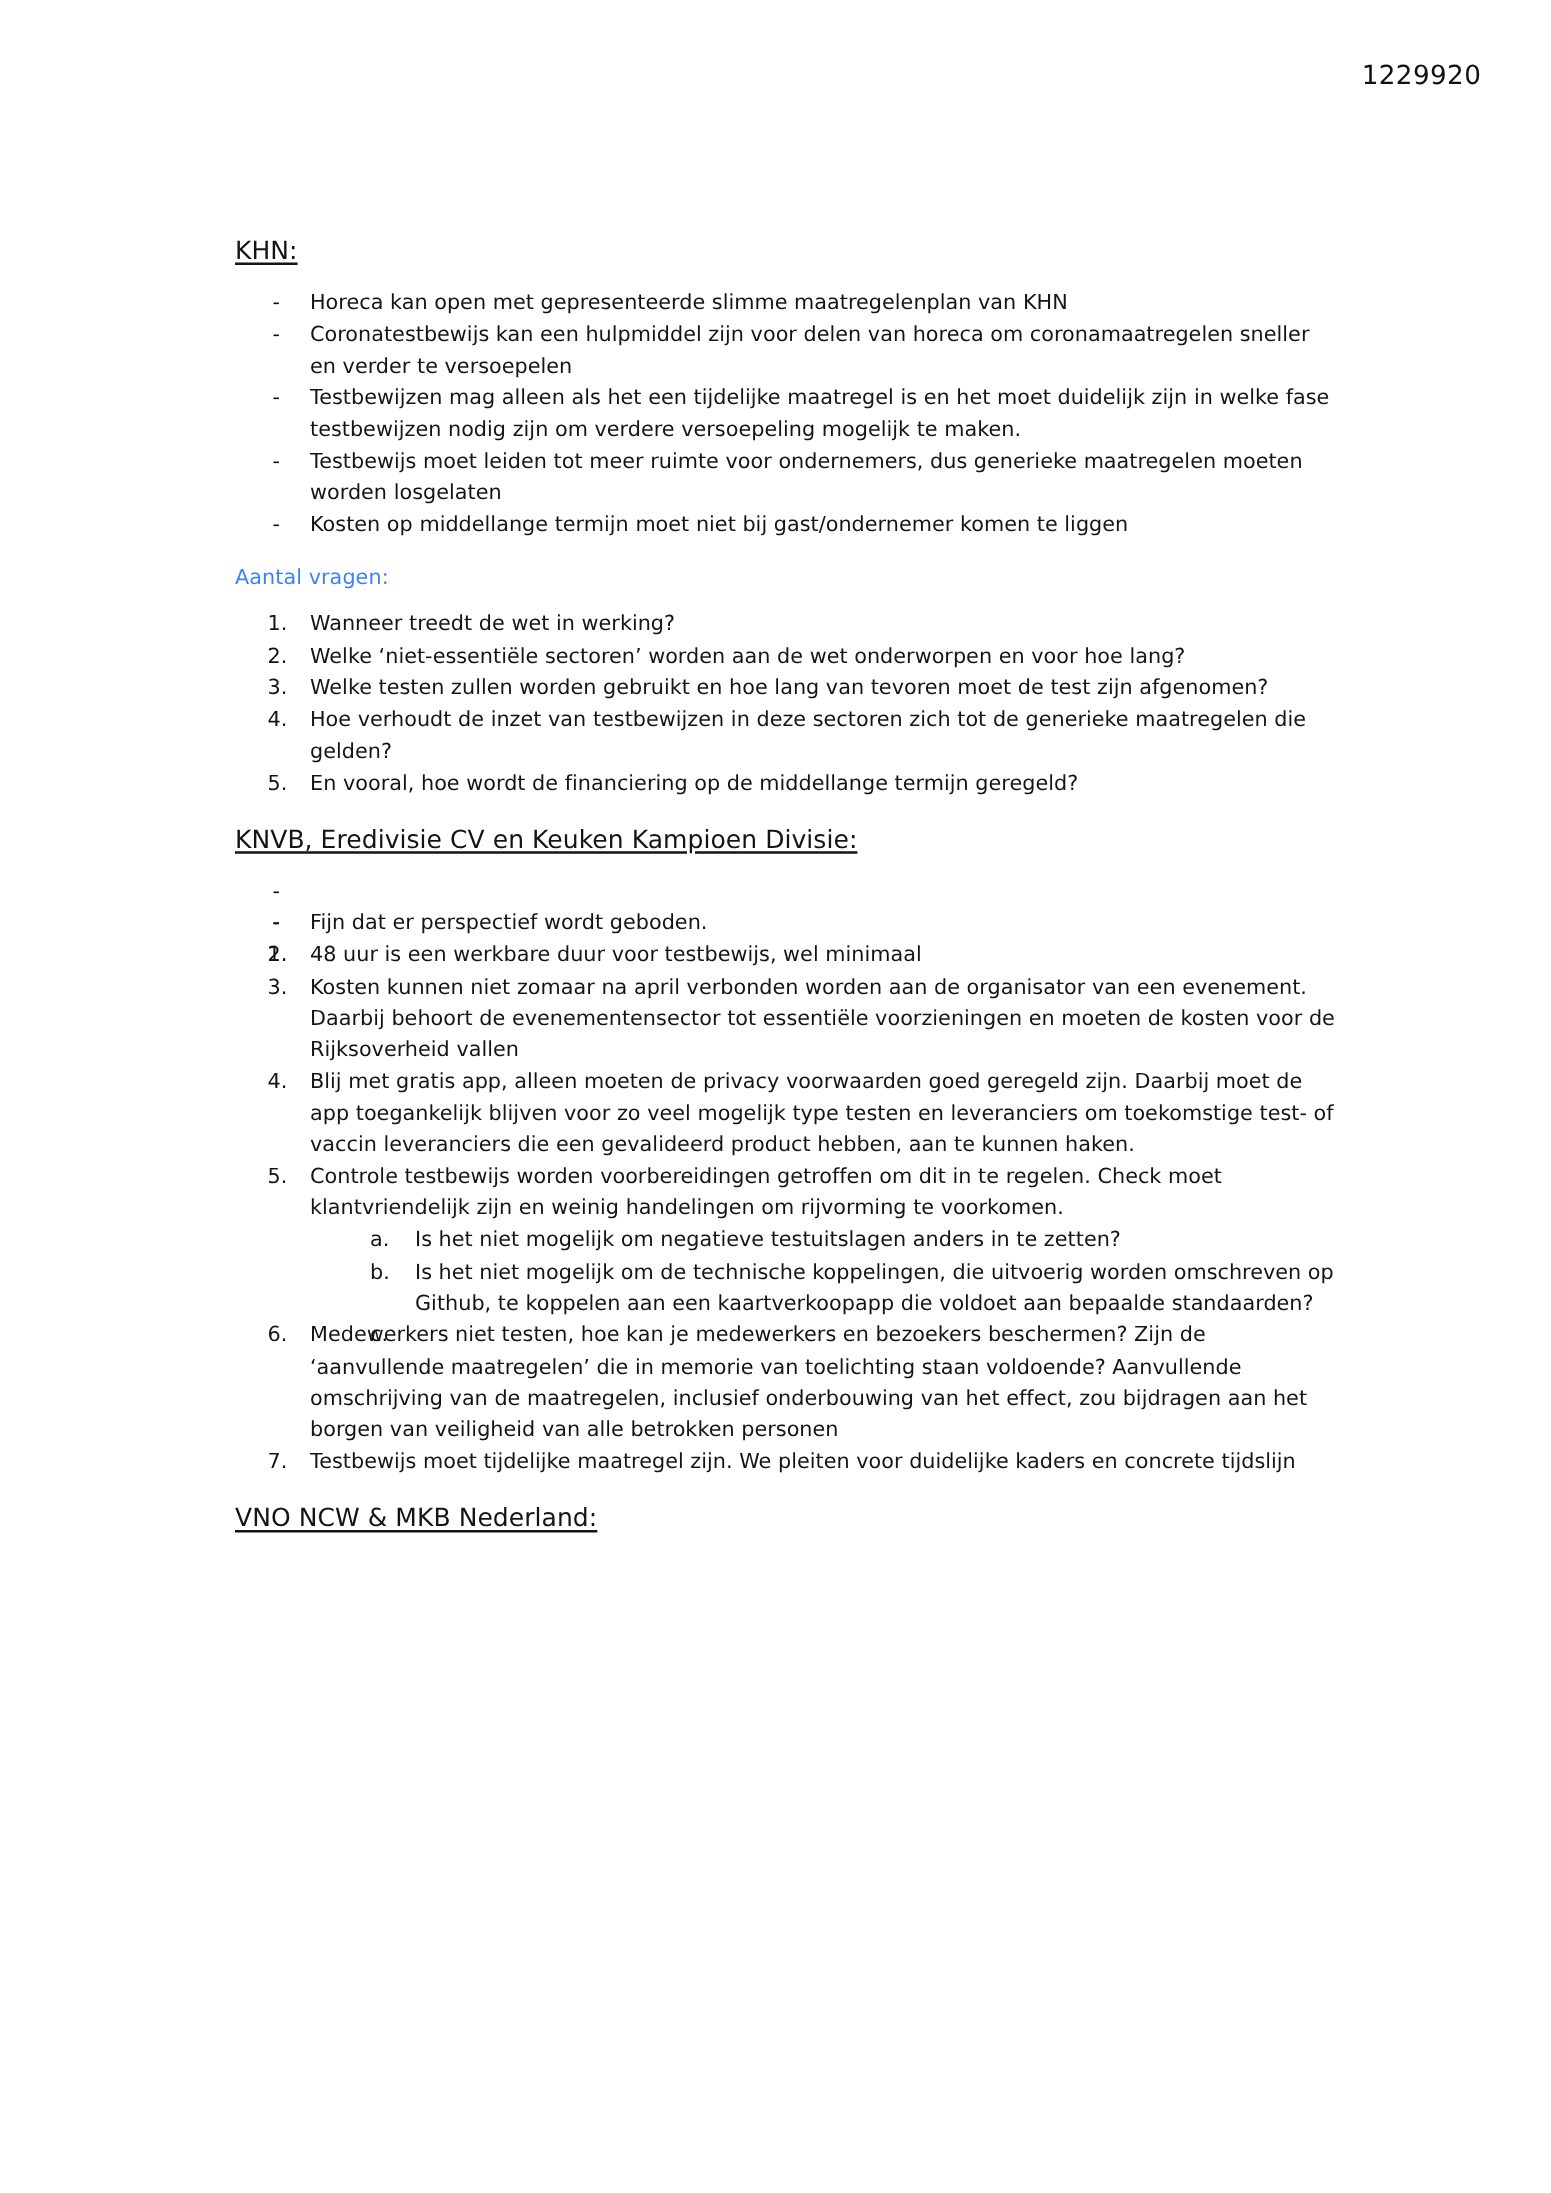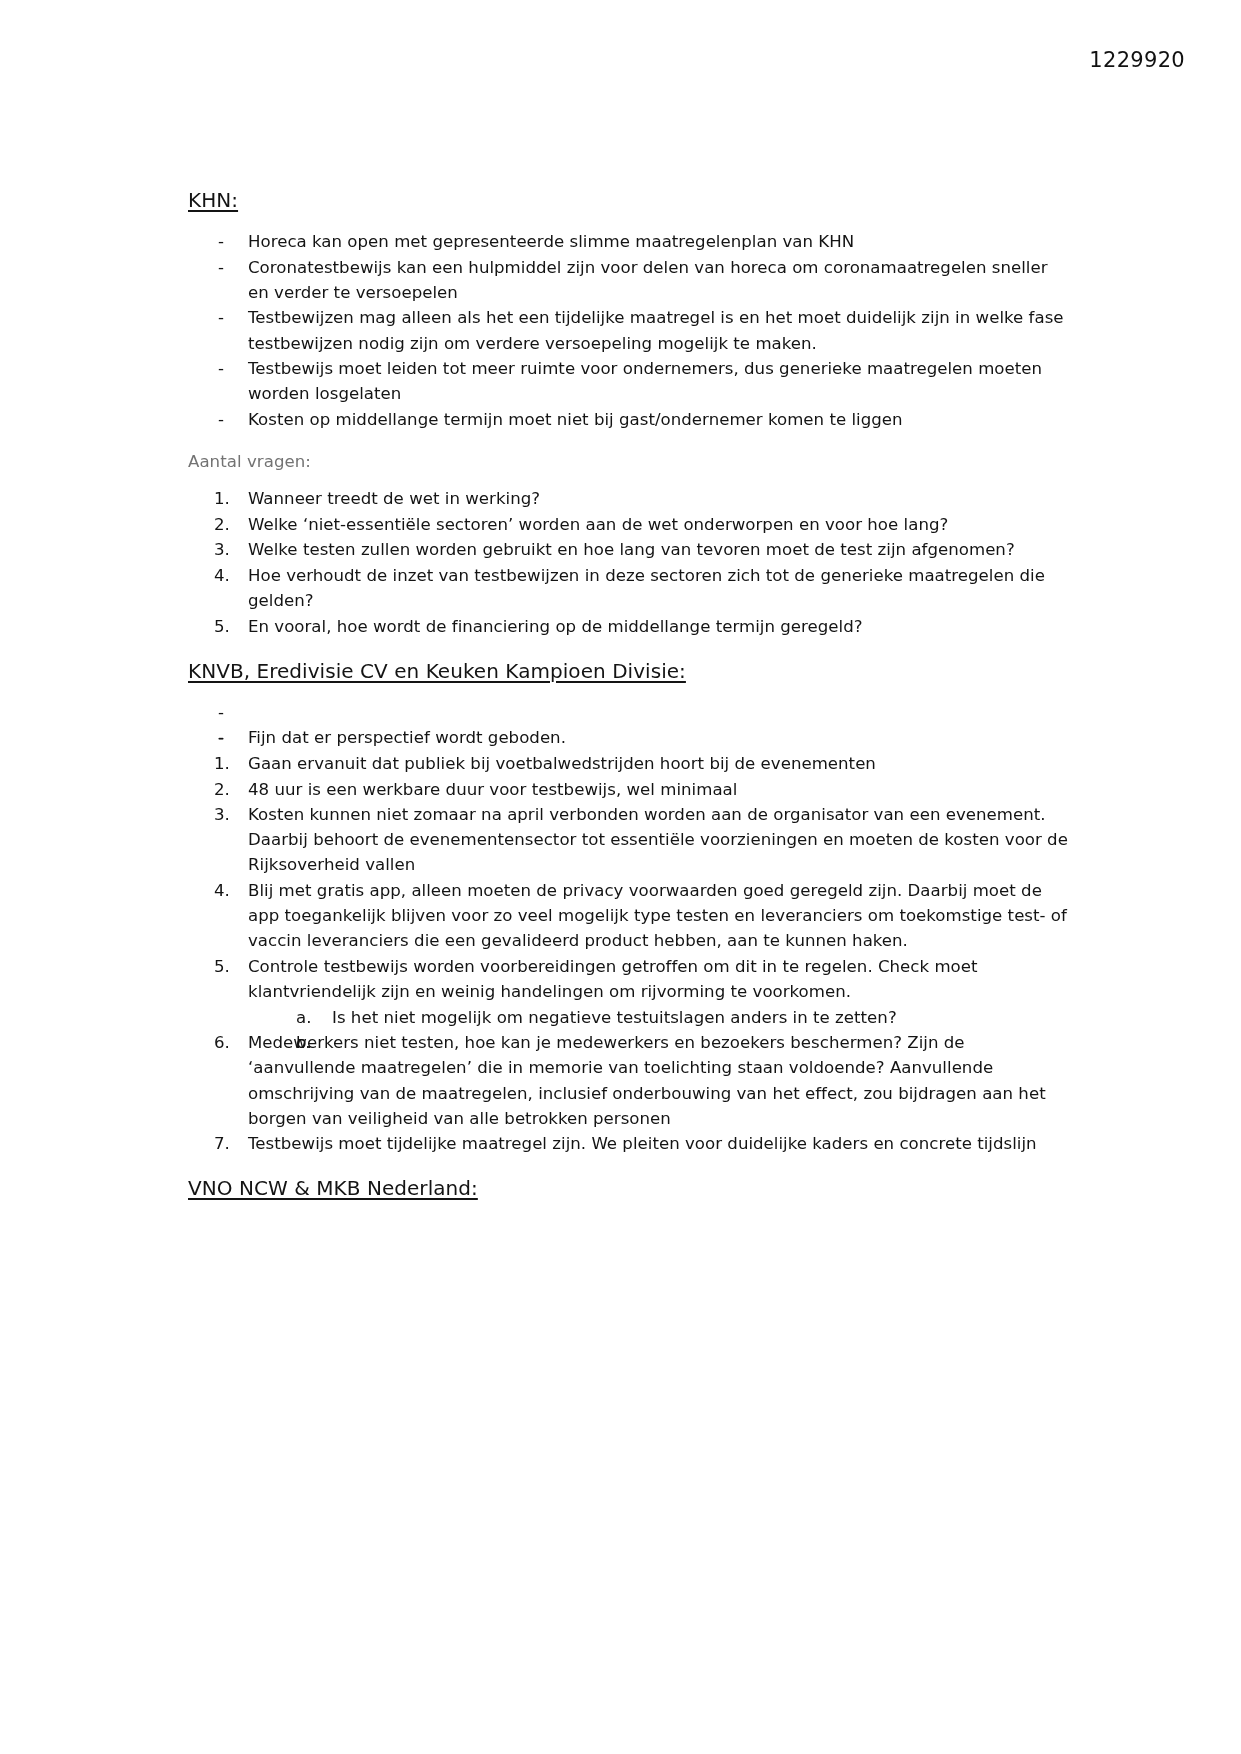--- a/index.html
+++ b/index.html
@@ -47,21 +47,21 @@
     color: #141414;
     text-decoration: underline;
     text-underline-offset: 3px;
     margin: 0 0 14px 0;
     letter-spacing: 0.05px;
   }
 
   .plain-heading {
     font-size: 16.6px;
     line-height: 1.45;
-    color: #737373;
+    color: #3b82f6;
     margin: 0 0 12px 0;
     letter-spacing: 0.05px;
   }
 
   
   .lst {
     margin: 0 0 18px 0;
     padding: 0;
     list-style: none;
   }
@@ -128,27 +128,27 @@
         <div class="li"><span class="marker">3.</span><span class="txt">Welke testen zullen worden gebruikt en hoe lang van tevoren moet de test zijn afgenomen?</span></div>
         <div class="li"><span class="marker">4.</span><span class="txt">Hoe verhoudt de inzet van testbewijzen in deze sectoren zich tot de generieke maatregelen die gelden?</span></div>
         <div class="li"><span class="marker">5.</span><span class="txt">En vooral, hoe wordt de financiering op de middellange termijn geregeld?</span></div>
       </div>
       <div class="sec-heading">KNVB, Eredivisie CV en Keuken Kampioen Divisie:</div>
       <div class="lst">
         <div class="li dash empty"><span class="marker">-</span><span class="txt"></span></div>
         <div class="li dash"><span class="marker">-</span></div>
         <div class="li dash"><span class="marker">-</span></div>
         <div class="li dash"><span class="marker">-</span><span class="txt">Fijn dat er perspectief wordt geboden.</span></div>
-        <div class="li"><span class="marker">1.</span><span class="txt">Gaan ervanuit dat publiek bij voetbalwedstrijden hoort bij de evenementen</span></div>
+        <div class="li"><span class="marker">1.</span></div>
         <div class="li"><span class="marker">2.</span><span class="txt">48 uur is een werkbare duur voor testbewijs, wel minimaal</span></div>
         <div class="li"><span class="marker">3.</span><span class="txt">Kosten kunnen niet zomaar na april verbonden worden aan de organisator van een evenement. Daarbij behoort de evenementensector tot essentiële voorzieningen en moeten de kosten voor de Rijksoverheid vallen</span></div>
         <div class="li"><span class="marker">4.</span><span class="txt">Blij met gratis app, alleen moeten de privacy voorwaarden goed geregeld zijn. Daarbij moet de app toegankelijk blijven voor zo veel mogelijk type testen en leveranciers om toekomstige test- of vaccin leveranciers die een gevalideerd product hebben, aan te kunnen haken.</span></div>
         <div class="li"><span class="marker">5.</span><span class="txt">Controle testbewijs worden voorbereidingen getroffen om dit in te regelen. Check moet klantvriendelijk zijn en weinig handelingen om rijvorming te voorkomen.</span></div>
         <div class="li sub"><span class="marker">a.</span><span class="txt">Is het niet mogelijk om negatieve testuitslagen anders in te zetten?</span></div>
-        <div class="li sub"><span class="marker">b.</span></div>
+        <div class="li sub"><span class="marker">b.</span><span class="txt">Is het niet mogelijk om de technische koppelingen, die uitvoerig worden omschreven op Github, te koppelen aan een kaartverkoopapp die voldoet aan bepaalde standaarden?</span></div>
         <div class="li sub"><span class="marker">c.</span></div>
         <div class="li"><span class="marker">6.</span><span class="txt">Medewerkers niet testen, hoe kan je medewerkers en bezoekers beschermen? Zijn de ‘aanvullende maatregelen’ die in memorie van toelichting staan voldoende? Aanvullende omschrijving van de maatregelen, inclusief onderbouwing van het effect, zou bijdragen aan het borgen van veiligheid van alle betrokken personen</span></div>
         <div class="li"><span class="marker">7.</span><span class="txt">Testbewijs moet tijdelijke maatregel zijn. We pleiten voor duidelijke kaders en concrete tijdslijn</span></div>
       </div>
       <div class="sec-heading">VNO NCW &amp; MKB Nederland:</div>
       <div class="gap-sm"></div>
     </div>
 
 </div>
 

